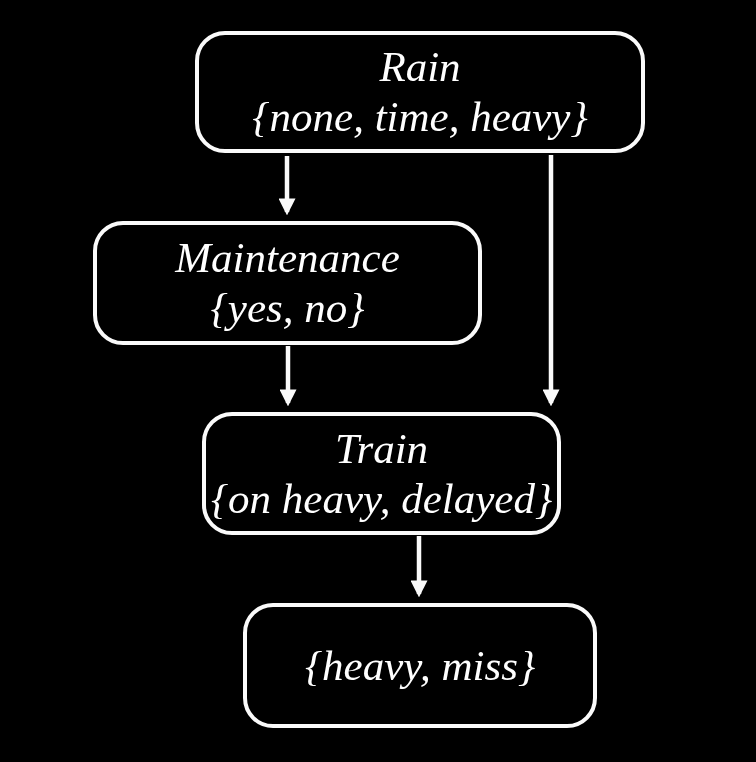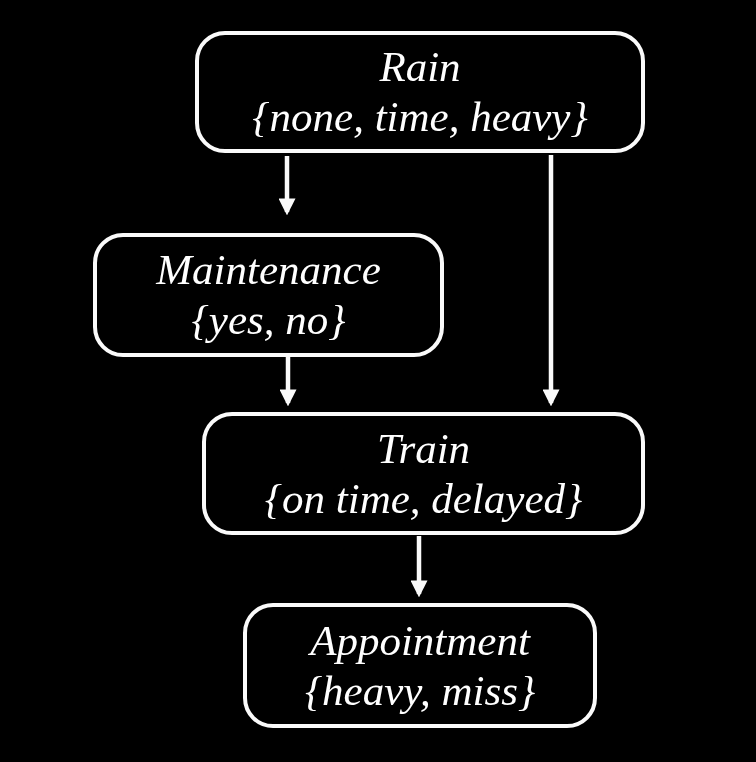--- a/index.html
+++ b/index.html
@@ -36,22 +36,22 @@
     color: #ffffff;
     font-style: italic;
     font-size: 43px;
     line-height: 1.16;
   }
   .node .node-label,
   .node .node-values {
     white-space: nowrap;
   }
   #node-rain        { left: 195px; top:  31px; width: 450px; height: 122px; }
-  #node-maintenance { left:  93px; top: 221px; width: 351px; height: 124px; margin-top: 12px; }
-  #node-train       { left: 202px; top: 412px; width: 443px; height: 123px; }
+  #node-maintenance { left:  93px; top: 221px; width: 389px; height: 124px; }
+  #node-train       { left: 202px; top: 412px; width: 359px; height: 123px; }
   #node-appointment { left: 243px; top: 603px; width: 354px; height: 125px; }
   .edge {
     stroke: #fafafa;
     stroke-width: 4.5;
     fill: none;
   }
 </style>
 </head>
 <body>
 
@@ -74,21 +74,20 @@
     <span class="node-values">{none, time, heavy}</span>
   </div>
 
   <div class="node" id="node-maintenance">
     <span class="node-label">Maintenance</span>
     <span class="node-values">{yes, no}</span>
   </div>
 
   <div class="node" id="node-train">
     <span class="node-label">Train</span>
-    <span class="node-values">{on time, delayed}</span>
+    <span class="node-values">{on heavy, delayed}</span>
   </div>
 
   <div class="node" id="node-appointment">
-    <span class="node-label">Appointment</span>
     <span class="node-values">{heavy, miss}</span>
   </div>
 
 </div>
 
 </body></html>

